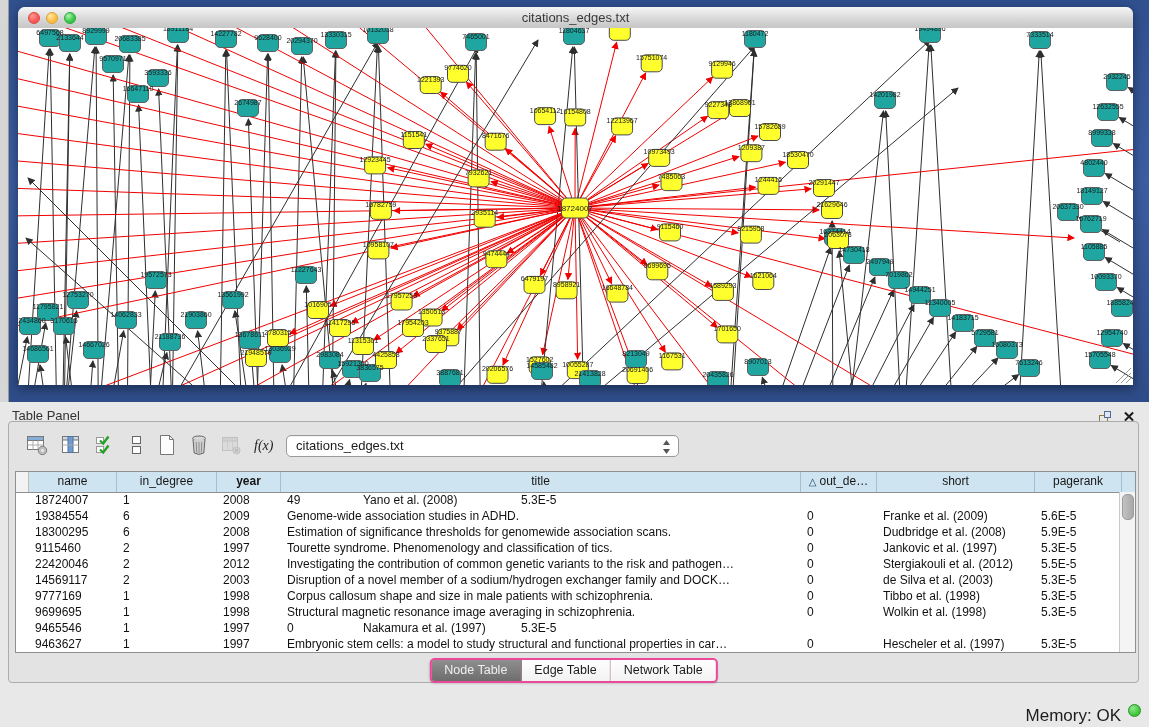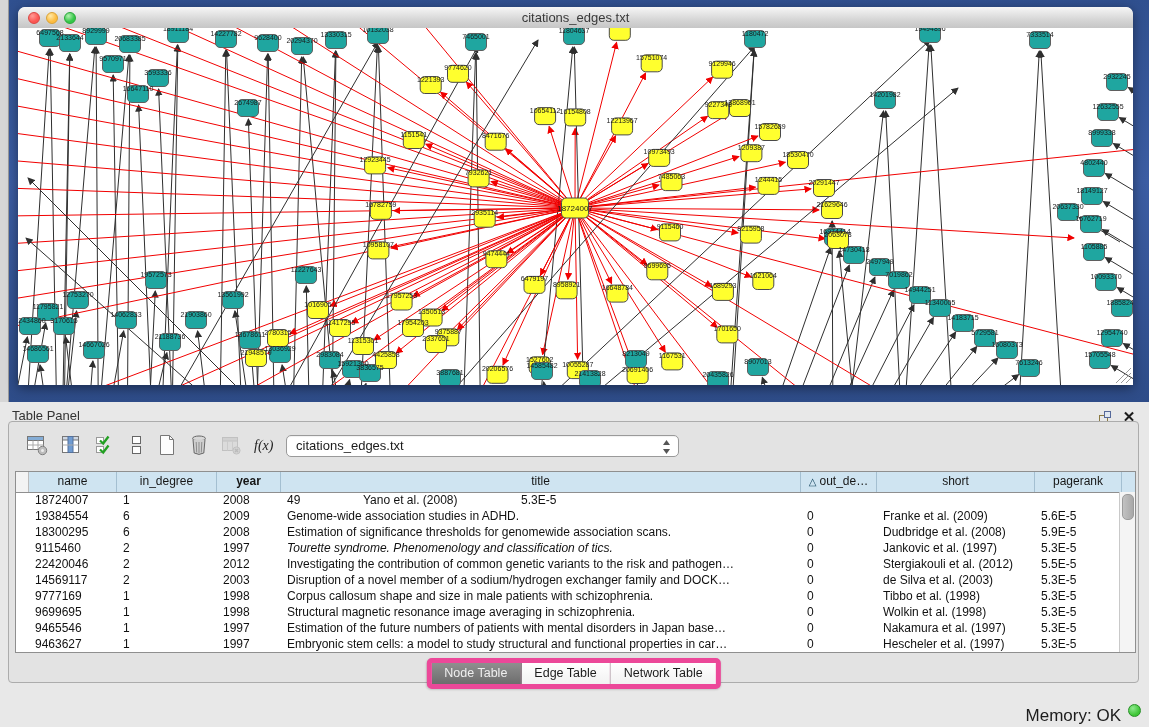--- a/index.html
+++ b/index.html
@@ -49,21 +49,21 @@
   .sort-arrow{color:#13445e;font-size:10px;margin-right:3px;}
   .tbody{position:absolute;left:0;top:20px;right:15px;bottom:0;overflow:hidden;}
   .tr{display:flex;height:16px;}
   .td{box-sizing:border-box;padding-left:6px;font-size:12px;color:#111;line-height:16px;
     overflow:hidden;white-space:nowrap;flex:0 0 auto;}
   .vscroll{position:absolute;right:0;top:20px;bottom:0;width:15px;background:#f4f4f4;border-left:1px solid #c9c9c9;}
   .vthumb{position:absolute;left:2px;top:2px;width:10px;height:24px;border-radius:5px;
     background:linear-gradient(90deg,#c2c2c2,#a8a8a8);border:1px solid #9b9b9b;}
   
   .tabs{position:absolute;left:50%;transform:translateX(-50%);top:236px;display:flex;
-    border:5px solid #ec4899;border-radius:5px;overflow:hidden;background:#f9a8d4;box-shadow:0 1px 2px rgba(0,0,0,.15);}
+    border:2px solid #ec4899;border-radius:5px;overflow:hidden;background:#f9a8d4;box-shadow:0 1px 2px rgba(0,0,0,.15);}
   .tab{padding:3px 13px 4px;font-size:12.5px;color:#1c1c1c;background:linear-gradient(#ffffff,#f2f2f2);
     border-right:1px solid #bdbdbd;white-space:nowrap;}
   .tab:last-child{border-right:none;}
   .tab.selected{background:linear-gradient(#8f8f8f,#6d6d6d);color:#efefef;border-right-color:#606060;}
   
   .statusbar{position:absolute;left:0;top:296px;width:1149px;height:29px;}
   .memory{position:absolute;right:28px;top:8px;font-size:17px;color:#1c1c1c;}
   .status-dot{position:absolute;right:8px;top:6px;width:13px;height:13px;border-radius:50%;box-sizing:border-box;}
 </style>
 </head>
@@ -622,21 +622,21 @@
               <div class="td" style="width: 520px;">Estimation of significance thresholds for genomewide association scans.</div>
               <div class="td" style="width: 76px;">0</div>
               <div class="td" style="width: 158px;">Dudbridge et al. (2008)</div>
               <div class="td" style="width: 87px;">5.9E-5</div>
             </div>
             <div class="tr">
               <div class="td" style="width: 13px; padding: 0px;"></div>
               <div class="td" style="width: 88px;">9115460</div>
               <div class="td" style="width: 100px;">2</div>
               <div class="td" style="width: 64px;">1997</div>
-              <div class="td" style="width: 520px; font-style: italic;">Tourette syndrome. Phenomenology and classification of tics.</div>
+              <div class="td" style="width: 520px;">Tourette syndrome. Phenomenology and classification of tics.</div>
               <div class="td" style="width: 76px;">0</div>
               <div class="td" style="width: 158px;">Jankovic et al. (1997)</div>
               <div class="td" style="width: 87px;">5.3E-5</div>
             </div>
             <div class="tr">
               <div class="td" style="width: 13px; padding: 0px;"></div>
               <div class="td" style="width: 88px;">22420046</div>
               <div class="td" style="width: 100px;">2</div>
               <div class="td" style="width: 64px;">2012</div>
               <div class="td" style="width: 520px;">Investigating the contribution of common genetic variants to the risk and pathogen…</div>
@@ -672,21 +672,20 @@
               <div class="td" style="width: 520px;">Structural magnetic resonance image averaging in schizophrenia.</div>
               <div class="td" style="width: 76px;">0</div>
               <div class="td" style="width: 158px;">Wolkin et al. (1998)</div>
               <div class="td" style="width: 87px;">5.3E-5</div>
             </div>
             <div class="tr">
               <div class="td" style="width: 13px; padding: 0px;"></div>
               <div class="td" style="width: 88px;">9465546</div>
               <div class="td" style="width: 100px;">1</div>
               <div class="td" style="width: 64px;">1997</div>
-              <div class="td" style="width: 520px;">Estimation of the future numbers of patients with mental disorders in Japan base…</div>
               <div class="td" style="width: 76px;">0</div>
               <div class="td" style="width: 158px;">Nakamura et al. (1997)</div>
               <div class="td" style="width: 87px;">5.3E-5</div>
             </div>
             <div class="tr">
               <div class="td" style="width: 13px; padding: 0px;"></div>
               <div class="td" style="width: 88px;">9463627</div>
               <div class="td" style="width: 100px;">1</div>
               <div class="td" style="width: 64px;">1997</div>
               <div class="td" style="width: 520px;">Embryonic stem cells: a model to study structural and functional properties in car…</div>

